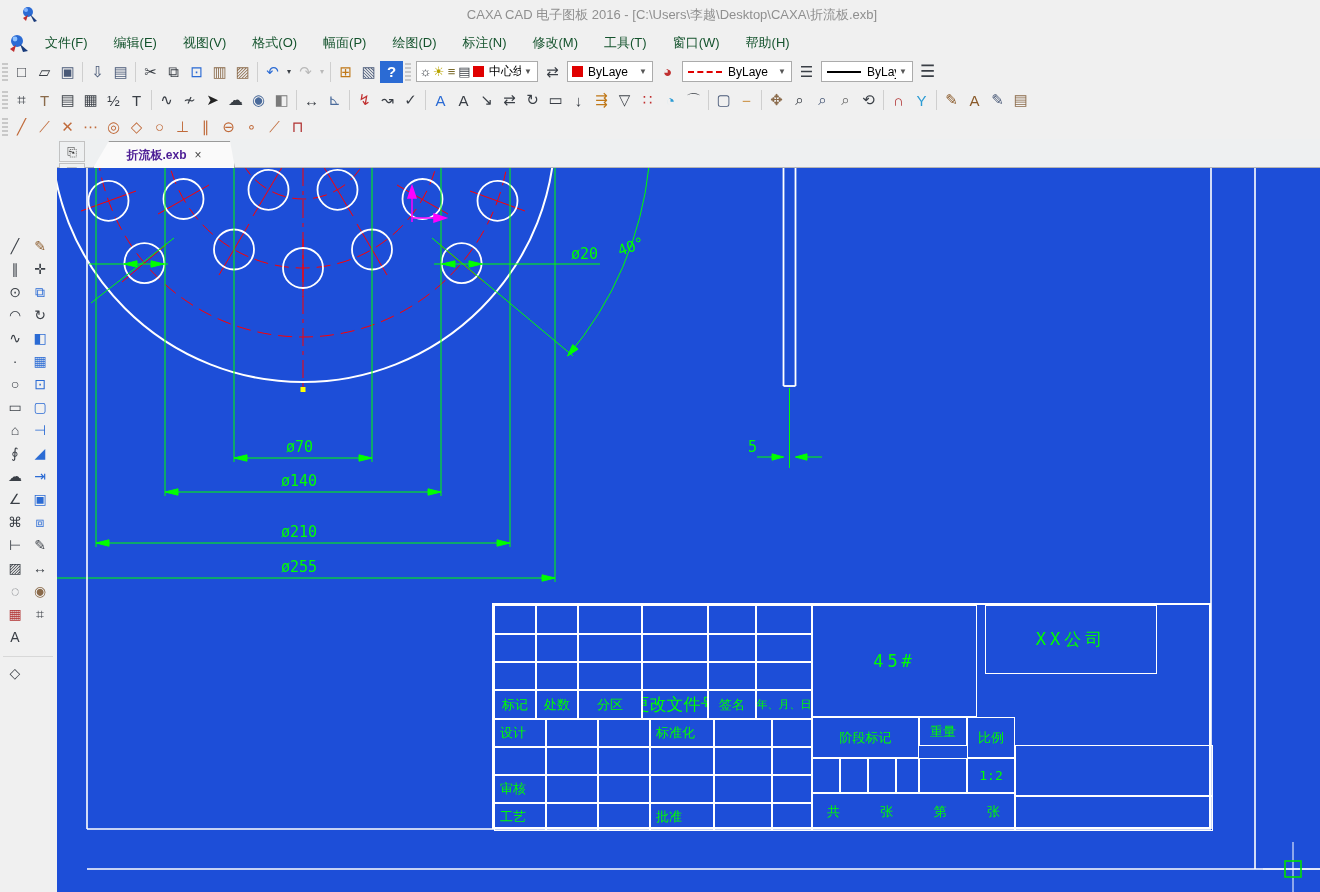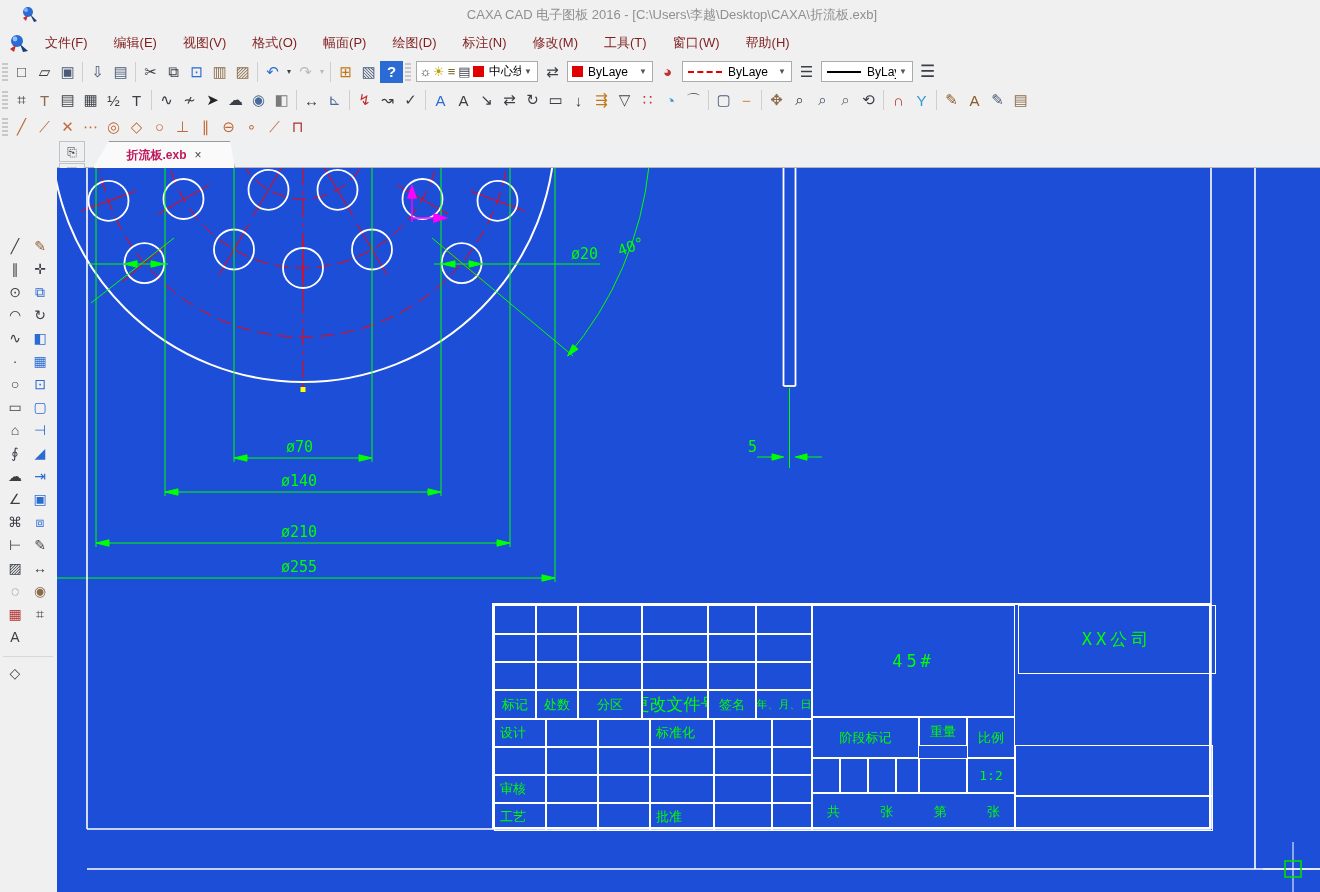--- a/index.html
+++ b/index.html
@@ -10,21 +10,21 @@
   
   #titlebar { position:absolute; left:0; top:0; width:1320px; height:28px;
     background:#f0f0f0;margin-left:12px; }
   #titlebar .ttl { position:absolute; left:0; right:0; top:6px; text-align:center;
     color:#8f8f8f; font-size:13px; }
   #app-icon { position:absolute; left:8px; top:4px; width:20px; height:20px; }
 
   
   #menubar { position:absolute; left:0; top:28px; width:1320px; height:29px;
     display:flex; align-items:center; background:#f0f0f0; }
-  #menubar .mi { padding:4px 13px; font-size:13px; color:#7f1d1d; cursor:default; }
+  #menubar .mi { padding:4px 13px; font-size:13px; color:#14532d; cursor:default; }
   #menu-logo { width:26px; height:20px; margin-left:6px; }
 
   
   .tbrow { position:absolute; left:0; width:1320px; display:flex; align-items:center;
     background:#f0f0f0; }
   #tb1 { top:57px; height:29px; }
   #tb2 { top:86px; height:28px; }
   #tb3 { top:114px; height:25px; }
   .grip { width:6px; height:18px; margin:0 2px;
     background:repeating-linear-gradient(#c8c8c8 0 2px, transparent 2px 4px); }
@@ -49,21 +49,21 @@
   .lt.blank { visibility:hidden; }
   .ltdiv { grid-column:1 / span 2; height:8px; border-bottom:1px solid #d8d8d8; margin-bottom:4px; }
 
   
   #tabstrip { position:absolute; left:57px; top:139px; width:1263px; height:29px;
     background:#eef0f1; border-bottom:1px solid #b5b5b5; }
   #doc-tab { position:absolute; left:36px; top:2px; width:142px; height:27px;
     background:#fafafa; border:1px solid #9a9a9a; border-bottom:none;
     clip-path:polygon(16px 0, calc(100% - 5px) 0, 100% 100%, 0 100%);
     display:flex; align-items:center; justify-content:center; gap:8px; }
-  #doc-tab .tl { font-size:12px; font-weight:bold; color:#be185d; }
+  #doc-tab .tl { font-size:12px; font-weight:bold; color:#4c1d95; }
   #doc-tab .tc { font-size:12px; color:#444; }
 
   
   .dockbtn { position:absolute; width:26px; height:21px; background:#eef0f1;
     border:1px solid #c2c2c2; display:flex; align-items:center; justify-content:center;
     font-size:12px; color:#333; }
 
   
   #canvas { position:absolute; left:57px; top:168px; width:1263px; height:724px;
     background:#1d4ed8; }
@@ -474,35 +474,35 @@
       <div class="cell" style="left:156px;top:170px;width:64px;height:28px"></div>
       <div class="cell" style="left:220px;top:170px;width:58px;height:28px"></div>
       <div class="cell" style="left:278px;top:170px;width:40px;height:28px"></div>
       <div class="cell left" style="left:0;top:198px;width:52px;height:28px">工艺</div>
       <div class="cell" style="left:52px;top:198px;width:52px;height:28px"></div>
       <div class="cell" style="left:104px;top:198px;width:52px;height:28px"></div>
       <div class="cell left" style="left:156px;top:198px;width:64px;height:28px">批准</div>
       <div class="cell" style="left:220px;top:198px;width:58px;height:28px"></div>
       <div class="cell" style="left:278px;top:198px;width:40px;height:28px"></div>
 
-      <div class="cell big" style="left:318px;top:0;width:203px;height:112px">45#</div>
+      <div class="cell big" style="left:318px;top:0;width:165px;height:112px">45#</div>
       <div class="cell" style="left:318px;top:112px;width:107px;height:41px">阶段标记</div>
       <div class="cell" style="left:425px;top:112px;width:48px;height:29px">重量</div>
       <div class="cell" style="left:473px;top:112px;width:48px;height:41px">比例</div>
       <div class="cell" style="left:318px;top:153px;width:28px;height:35px"></div>
       <div class="cell" style="left:346px;top:153px;width:28px;height:35px"></div>
       <div class="cell" style="left:374px;top:153px;width:28px;height:35px"></div>
       <div class="cell" style="left:402px;top:153px;width:23px;height:35px"></div>
       <div class="cell" style="left:425px;top:153px;width:48px;height:35px"></div>
       <div class="cell" style="left:473px;top:153px;width:48px;height:35px">1:2</div>
       <div class="cell" style="left:318px;top:188px;width:203px;height:38px;justify-content:space-between;padding:0 14px">
         <span>共</span>
           <span>张</span>
         <span>第</span>
           <span>张</span>
       </div>
 
-      <div class="cell big" style="left:524px;top:0;width:198px;height:69px">XX公司</div>
+      <div class="cell big" style="left:491px;top:0;width:172px;height:69px">XX公司</div>
       <div class="cell" style="left:521px;top:140px;width:198px;height:51px"></div>
       <div class="cell" style="left:521px;top:191px;width:198px;height:35px"></div>
     </div>
   </div>
 </div>
 
 </body></html>

